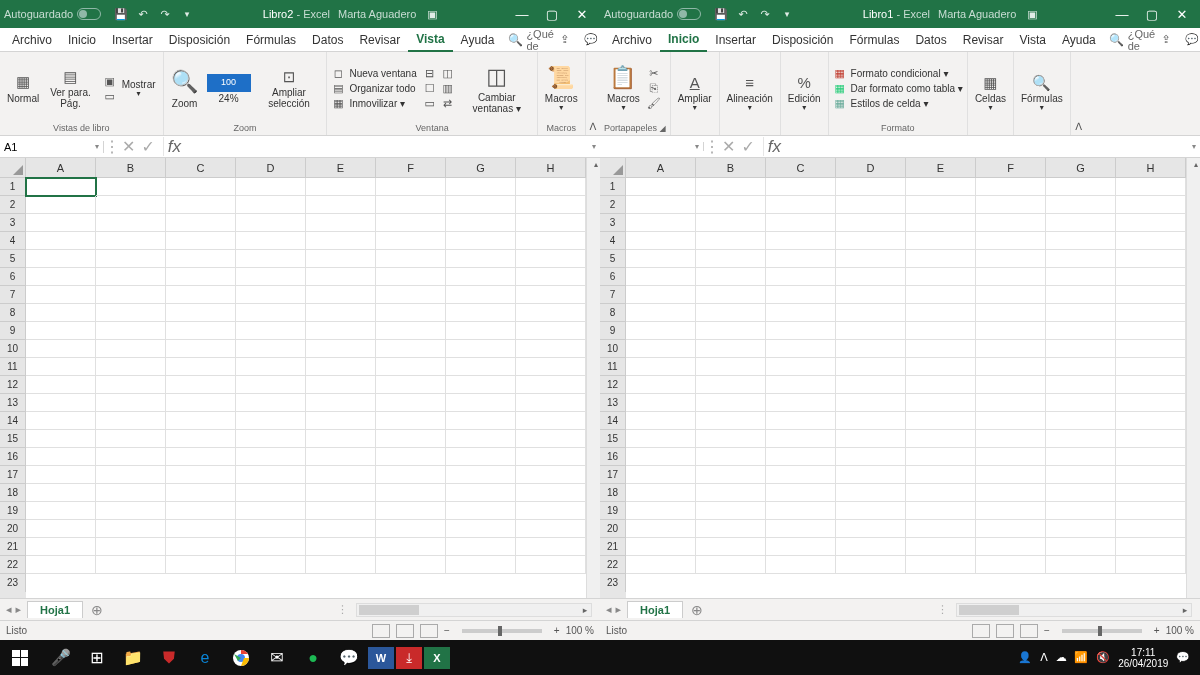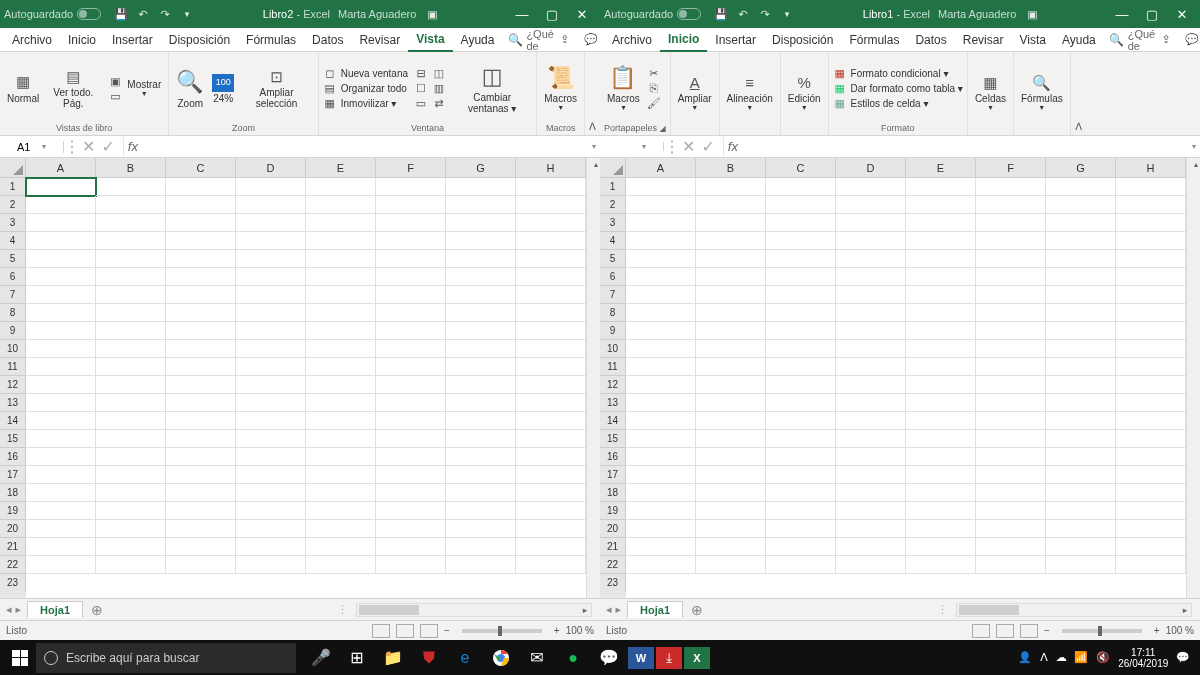--- a/index.html
+++ b/index.html
@@ -29,23 +29,23 @@
 .group-body{flex:1;display:flex;align-items:center;gap:2px;}
 .group-label{font-size:9px;color:#666;text-align:center;padding-bottom:2px;}
 .rbtn{display:flex;flex-direction:column;align-items:center;justify-content:center;padding:2px 3px;font-size:10px;color:#333;text-align:center;line-height:1.1;}
 .rbtn .ico{width:18px;height:18px;display:flex;align-items:center;justify-content:center;font-size:15px;color:#555;margin-bottom:1px;}
 .rbtn .ico.lg{width:28px;height:28px;font-size:22px;}
 .rstack{display:flex;flex-direction:column;gap:1px;font-size:10px;color:#333;}
 .rstack-row{display:flex;align-items:center;gap:4px;white-space:nowrap;}
 .rstack-row .sico{width:14px;height:14px;display:flex;align-items:center;justify-content:center;font-size:11px;color:#555;}
 .collapse{width:16px;display:flex;align-items:flex-end;justify-content:center;font-size:10px;color:#555;padding-bottom:3px;}
 .formula-bar{height:22px;display:flex;align-items:center;border-bottom:1px solid #d4d4d4;background:#fff;}
-.name-box{width:64px;border-right:1px solid #d4d4d4;padding:0 17px;font-size:11px;display:flex;align-items:center;justify-content:space-between;}
+.name-box{width:104px;border-right:1px solid #d4d4d4;padding:0 4px;font-size:11px;display:flex;align-items:center;justify-content:space-between;}
 .fb-btns{display:flex;align-items:center;gap:6px;padding:0 8px;color:#aaa;border-right:1px solid #e6e6e6;}
-.fx{font-style:italic;font-size:13px;color:#666;padding:0 4px;}
+.fx{font-style:italic;font-size:17px;color:#666;padding:0 4px;}
 .formula-input{flex:1;height:100%;}
 .grid-area{flex:1;display:flex;position:relative;overflow:hidden;}
 .col-headers{position:absolute;top:0;left:26px;right:14px;height:20px;display:flex;background:#e6e6e6;}
 .corner{position:absolute;top:0;left:0;width:26px;height:20px;background:#e6e6e6;border-right:1px solid #ccc;border-bottom:1px solid #ccc;}
 .corner::after{content:"";position:absolute;right:2px;bottom:2px;border:5px solid transparent;border-right-color:#999;border-bottom-color:#999;}
 .ch{flex:1;min-width:64px;text-align:center;font-size:11px;color:#333;border-right:1px solid #ccc;border-bottom:1px solid #ccc;line-height:20px;}
 .row-headers{position:absolute;top:20px;left:0;width:26px;bottom:0;background:#e6e6e6;}
 .rh{height:18px;text-align:center;font-size:10px;color:#333;border-bottom:1px solid #ccc;border-right:1px solid #ccc;line-height:18px;}
 .cells{position:absolute;top:20px;left:26px;right:14px;bottom:0;}
 .cell-row{height:18px;display:flex;}
@@ -127,21 +127,21 @@
   <div class="ribbon">
 
     <div class="group">
           <div class="group-body">
       <div class="rbtn">
               <span class="ico">▦</span>
               <span>Normal</span>
             </div>
       <div class="rbtn">
               <span class="ico">▤</span>
-              <span>Ver todo. Pág.</span>
+              <span>Ver para. Pág.</span>
             </div>
       <div class="rstack" style="margin-left:4px;">
         <div class="rstack-row">
                 <span class="sico">▣</span>
               </div>
         <div class="rstack-row">
                 <span class="sico">▭</span>
               </div>
       </div>
       <div class="rbtn" style="">
@@ -151,21 +151,21 @@
     </div>
           <div class="group-label">Vistas de libro</div>
         </div>
     <div class="group">
           <div class="group-body">
       <div class="rbtn">
               <span class="ico lg">🔍</span>
               <span>Zoom</span>
             </div>
       <div class="rbtn">
-              <span class="ico" style="background:#1e6fc7;color:#fff;width:22px;font-size:9px;">100</span>
+              <span class="ico" style="background:#1e6fc7;color:#fff;width:44px;font-size:9px;">100</span>
               <span>24%</span>
             </div>
       <div class="rbtn">
               <span class="ico">⊡</span>
               <span>Ampliar selección</span>
             </div>
     </div>
           <div class="group-label">Zoom</div>
         </div>
     <div class="group">
@@ -949,24 +949,20 @@
 
 <div class="taskbar">
   <div class="tb-start">
     <div class="win-logo">
         <span></span>
         <span></span>
         <span></span>
         <span></span>
       </div>
   </div>
-  <div class="tb-search">
-    <div class="circ"></div>
-    <span>Escribe aquí para buscar</span>
-  </div>
   <div class="tb-icons">
     <div class="tb-icon">🎤</div>
     <div class="tb-icon" style="color:#fff;">⊞</div>
     <div class="tb-icon">📁</div>
     <div class="tb-icon" style="color:#c92a2a;">⛊</div>
     <div class="tb-icon" style="color:#0a84d6;">e</div>
     <div class="tb-icon">
       <svg width="18" height="18" viewBox="0 0 18 18">
           <circle cx="9" cy="9" r="8" fill="#fff"></circle>
           <circle cx="9" cy="9" r="4" fill="#4285f4"></circle>

